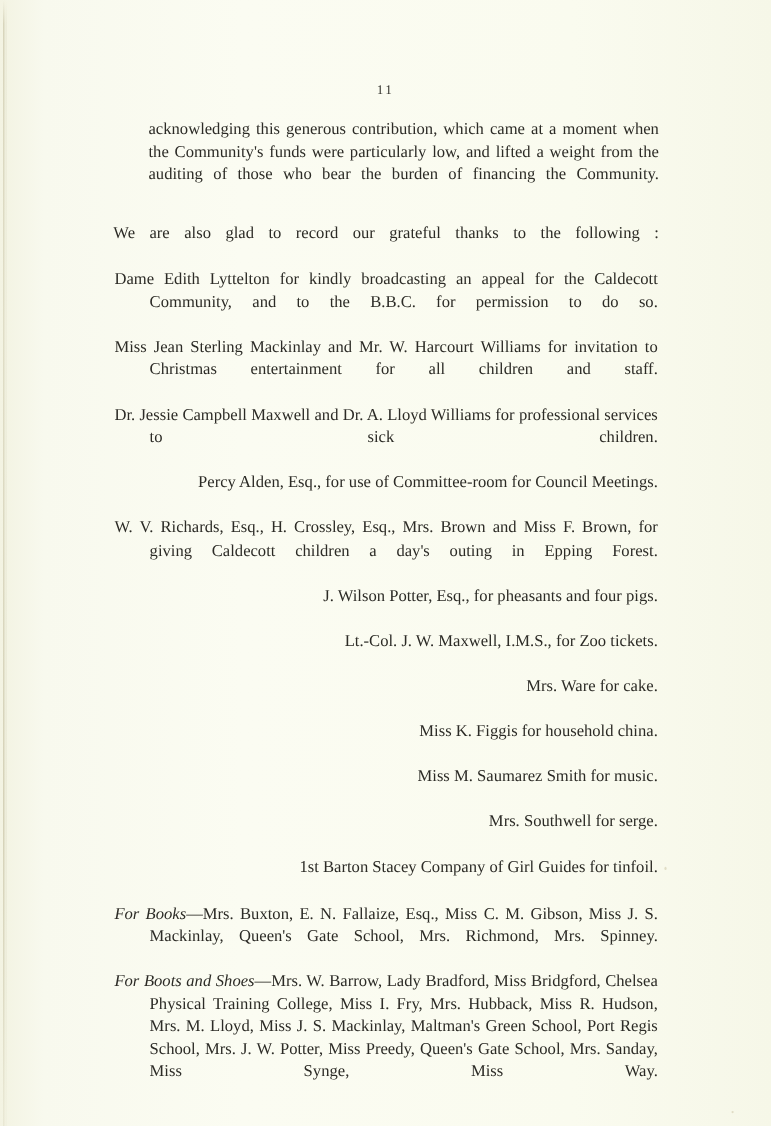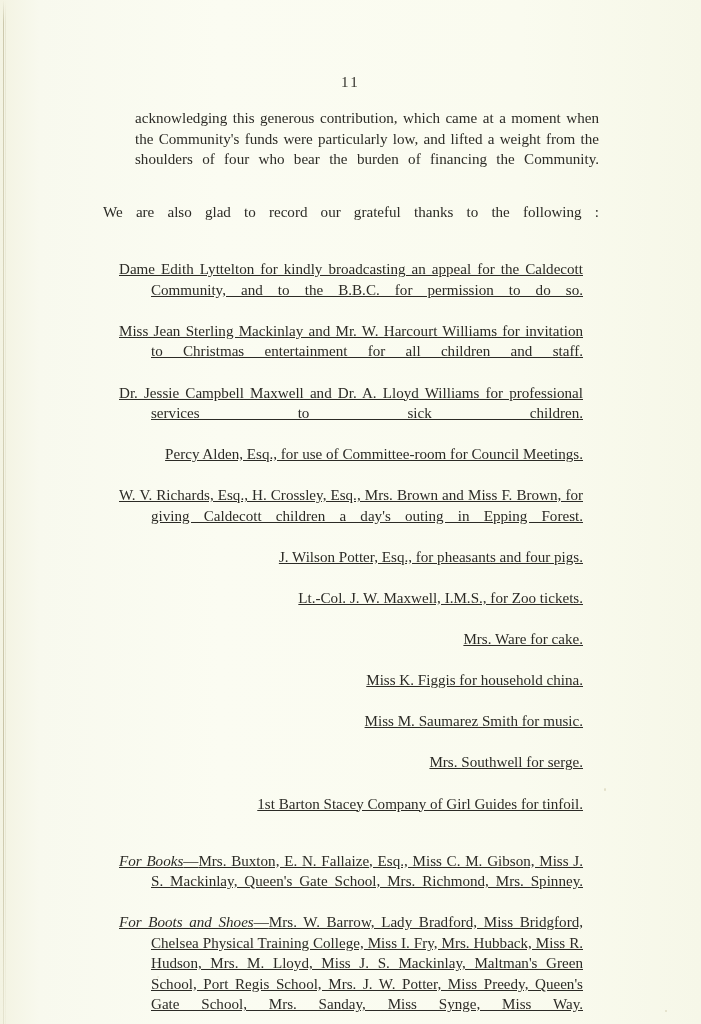--- a/index.html
+++ b/index.html
@@ -49,21 +49,21 @@
     opacity: 0.30;
   }
 
   
   .folio {
     position: absolute;
     top: 74px;
     left: 0;
     width: 701px;
     text-align: center;
-    font-size: 15px;
+    font-size: 12px;
     letter-spacing: 2.2px;
     font-variant: small-caps;
     color: #33322c;
   }
 
   
   .textblock {
     position: absolute;
     left: 103px;
     top: 108px;
@@ -77,23 +77,22 @@
   
   .cont-para {
     margin: 0;
     padding-left: 32px;
     text-align: justify;
   }
 
   
   .ack-list {
     list-style: none;
-    margin: 16px;
+    margin: 1px;
     padding: 0;
-    text-decoration: underline;
   }
   .ack-list li {
     margin: 0;
     padding-left: 32px;
     text-indent: -32px;
     text-align: justify;
   }
   
   .ack-list li.single {
     text-align: right;
@@ -128,21 +127,21 @@
   <div class="gutter-line second"></div>
 
   <div class="speck" style="left:665px; top:1010px; width:2px; height:2px;"></div>
   <div class="speck" style="left:604px; top:788px; width:2px; height:3px;"></div>
   <div class="speck" style="left:157px; top:976px; width:2px; height:2px; opacity:0.28;"></div>
 
   <div class="folio">11</div>
 
   <div class="textblock">
 
-    <p class="cont-para">acknowledging this generous contribution, which came at a moment when the Community's funds were particularly low, and lifted a weight from the shoulders of four who bear the burden of financing the Community.</p>
+    <p class="cont-para">acknowledging this generous contribution, which came at a moment when the Community's funds were particularly low, and lifted a weight from the auditing of those who bear the burden of financing the Community.</p>
 
     <p class="cont-para" style="padding-left:0; text-indent:0;margin-top:12px;"><span>We are also glad to record our grateful thanks to the following :</span></p>
 
     <ul class="ack-list">
       <li>Dame Edith Lyttelton for kindly broadcasting an appeal for the Caldecott Community, and to the B.B.C. for permission to do so.</li>
       <li>Miss Jean Sterling Mackinlay and Mr. W. Harcourt Williams for invitation to Christmas entertainment for all children and staff.</li>
       <li>Dr. Jessie Campbell Maxwell and Dr. A. Lloyd Williams for professional services to sick children.</li>
       <li class="single">Percy Alden, Esq., for use of Committee-room for Council Meetings.</li>
       <li>W. V. Richards, Esq., H. Crossley, Esq., Mrs. Brown and Miss F. Brown, for giving Caldecott children a day's outing in Epping Forest.</li>
       <li class="single">J. Wilson Potter, Esq., for pheasants and four pigs.</li>

